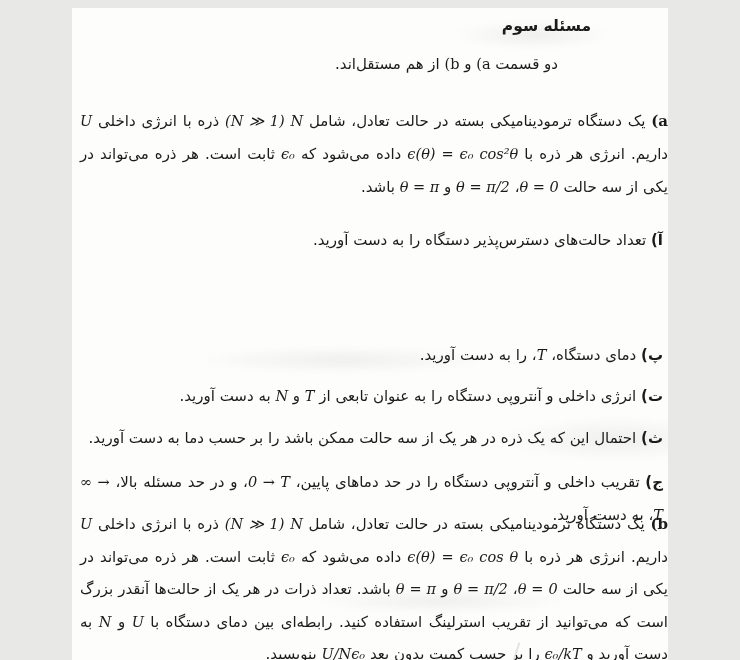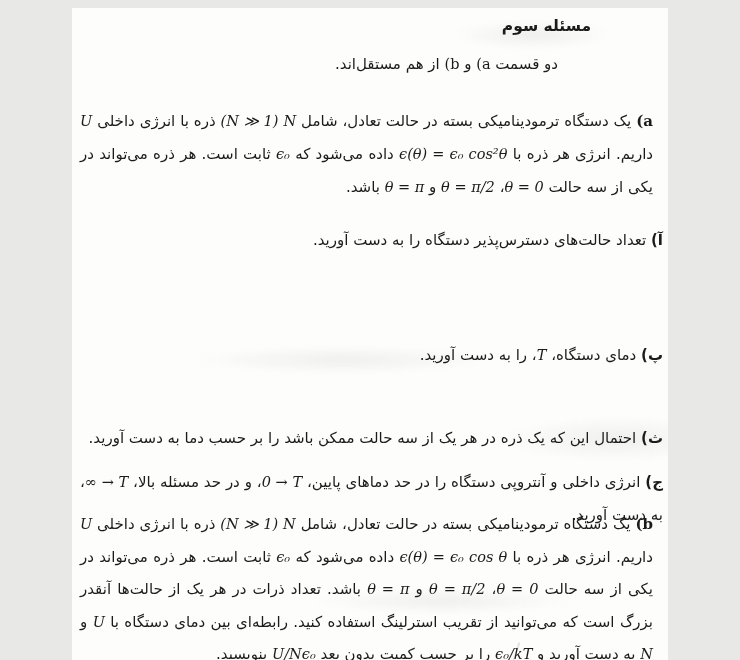--- a/index.html
+++ b/index.html
@@ -10,21 +10,21 @@
     background:#fdfdfc;
     overflow:hidden;
     direction:rtl;
     font-family:"DejaVu Sans", sans-serif;
     color:#1b1b1b;
     -webkit-font-smoothing:antialiased;
   }
   .block{position:absolute;font-size:15px;line-height:33px;}
   .title{font-weight:700;font-size:15.5px;line-height:20px;}
   .intro{line-height:20px;}
-  .para{left:8px;right:15px;text-align:justify;}
+  .para{left:8px;right:0;text-align:justify;}
   .item{left:8px;right:5px;text-align:justify;}
   .hang{padding-right:148px;text-indent:-148px;}
   .pb{line-height:32.5px;}
   .ch-fa{}
   .ch-m{font-family:"DejaVu Serif", serif;font-style:italic;font-size:14.5px;}
   .ch-rm{font-family:"DejaVu Serif", serif;font-size:14.5px;}
   .ch-lab{font-family:"DejaVu Serif", serif;font-weight:700;font-size:15px;}
   .ch-lb{font-weight:700;}
   
   .pmark{position:absolute;width:30px;height:34px;opacity:.55;}
@@ -73,20 +73,21 @@
 
   <div class="block intro" style="top:46px;right:110px;text-align:center;"><span class="ch-fa">دو قسمت </span><span class="ch-rm">a)</span><span class="ch-fa"> و </span><span class="ch-rm">b)</span><span class="ch-fa"> از هم مستقل‌اند.</span></div>
 
   <div class="block para" style="top:97px;"><span class="ch-lab">a)</span><span class="ch-fa"> یک دستگاه ترمودینامیکی بسته در حالت تعادل، شامل </span><span class="ch-m" dir="ltr">N</span><span class="ch-fa"> </span><span class="ch-m" dir="ltr">(N ≫ 1)</span><span class="ch-fa"> ذره با انرژی داخلی </span><span class="ch-m" dir="ltr">U</span><span class="ch-fa"> داریم. انرژی هر ذره با </span><span class="ch-m" dir="ltr">ϵ(θ) = ϵ₀ cos²θ</span><span class="ch-fa"> داده می‌شود که </span><span class="ch-m" dir="ltr">ϵ₀</span><span class="ch-fa"> ثابت است. هر ذره می‌تواند در یکی از سه حالت </span><span class="ch-m" dir="ltr">θ = 0</span><span class="ch-fa">، </span><span class="ch-m" dir="ltr">θ = π/2</span><span class="ch-fa"> و </span><span class="ch-m" dir="ltr">θ = π</span><span class="ch-fa"> باشد.</span></div>
 
   <div class="block item" style="top:216px;"><span class="ch-lb">آ)</span><span class="ch-fa"> تعداد حالت‌های دسترس‌پذیر دستگاه را به دست آورید.</span></div>
 
 
   <div class="block item" style="top:331px;"><span class="ch-lb">پ)</span><span class="ch-fa"> دمای دستگاه، </span><span class="ch-m" dir="ltr">T</span><span class="ch-fa">، را به دست آورید.</span></div>
 
+  <div class="block item" style="top:372px;"><span class="ch-lb">ت)</span><span class="ch-fa"> انرژی داخلی و آنتروپی دستگاه را به عنوان تابعی از </span><span class="ch-m" dir="ltr">T</span><span class="ch-fa"> و </span><span class="ch-m" dir="ltr">N</span><span class="ch-fa"> به دست آورید.</span></div>
 
   <div class="block item" style="top:414px;"><span class="ch-lb">ث)</span><span class="ch-fa"> احتمال این که یک ذره در هر یک از سه حالت ممکن باشد را بر حسب دما به دست آورید.</span></div>
 
-  <div class="block item" style="top:458px;"><span class="ch-lb">ج)</span><span class="ch-fa"> انرژی داخلی و آنتروپی دستگاه را در حد دماهای پایین، </span><span class="ch-m" dir="ltr">0 → T</span><span class="ch-fa">، و در حد مسئله بالا، </span><span class="ch-m" dir="ltr">∞ → T</span><span class="ch-fa">، به دست آورید.</span></div>
+  <div class="block item" style="top:458px;"><span class="ch-lb">ج)</span><span class="ch-fa"> تقریب داخلی و آنتروپی دستگاه را در حد دماهای پایین، </span><span class="ch-m" dir="ltr">0 → T</span><span class="ch-fa">، و در حد مسئله بالا، </span><span class="ch-m" dir="ltr">∞ → T</span><span class="ch-fa">، به دست آورید.</span></div>
 
   <div class="block para pb" style="top:500px;"><span class="ch-lab">b)</span><span class="ch-fa"> یک دستگاه ترمودینامیکی بسته در حالت تعادل، شامل </span><span class="ch-m" dir="ltr">N</span><span class="ch-fa"> </span><span class="ch-m" dir="ltr">(N ≫ 1)</span><span class="ch-fa"> ذره با انرژی داخلی </span><span class="ch-m" dir="ltr">U</span><span class="ch-fa"> داریم. انرژی هر ذره با </span><span class="ch-m" dir="ltr">ϵ(θ) = ϵ₀ cos θ</span><span class="ch-fa"> داده می‌شود که </span><span class="ch-m" dir="ltr">ϵ₀</span><span class="ch-fa"> ثابت است. هر ذره می‌تواند در یکی از سه حالت </span><span class="ch-m" dir="ltr">θ = 0</span><span class="ch-fa">، </span><span class="ch-m" dir="ltr">θ = π/2</span><span class="ch-fa"> و </span><span class="ch-m" dir="ltr">θ = π</span><span class="ch-fa"> باشد. تعداد ذرات در هر یک از حالت‌ها آنقدر بزرگ است که می‌توانید از تقریب استرلینگ استفاده کنید. رابطه‌ای بین دمای دستگاه با </span><span class="ch-m" dir="ltr">U</span><span class="ch-fa"> و </span><span class="ch-m" dir="ltr">N</span><span class="ch-fa"> به دست آورید و </span><span class="ch-m" dir="ltr">ϵ₀/kT</span><span class="ch-fa"> را بر حسب کمیت بدون بعد </span><span class="ch-m" dir="ltr">U/Nϵ₀</span><span class="ch-fa"> بنویسید.</span></div>
 
 </div>
 
 </body></html>

